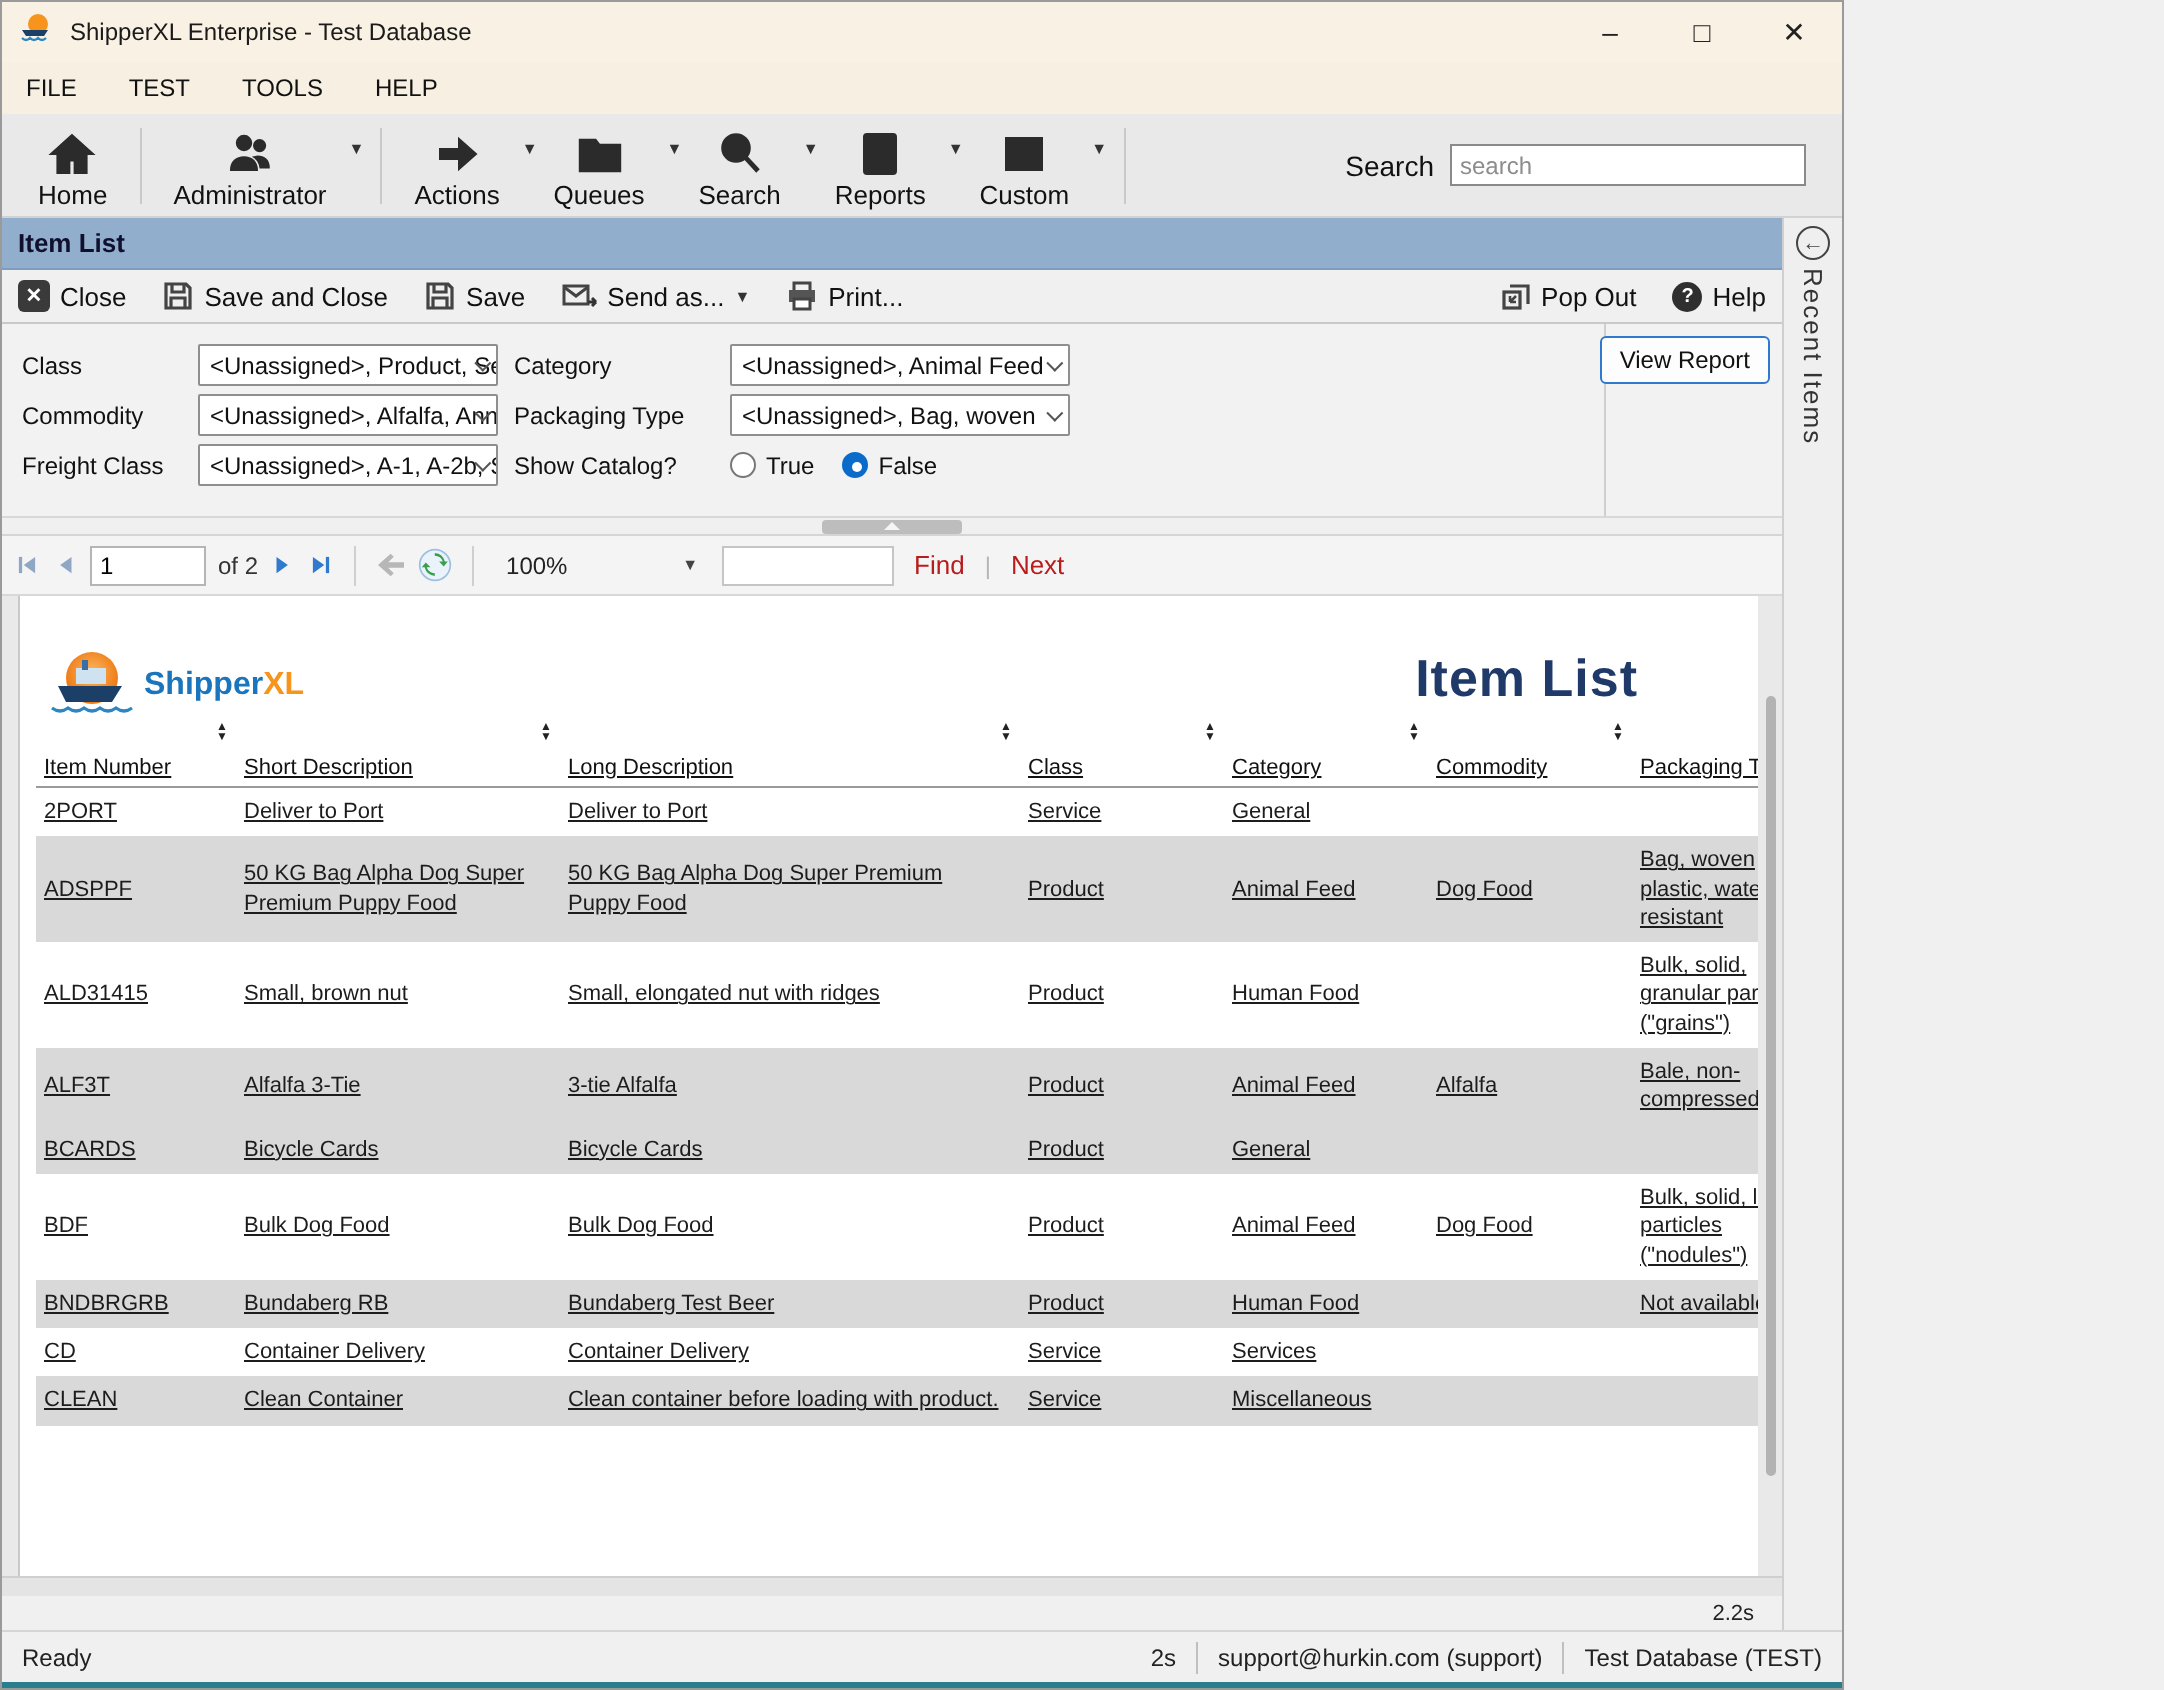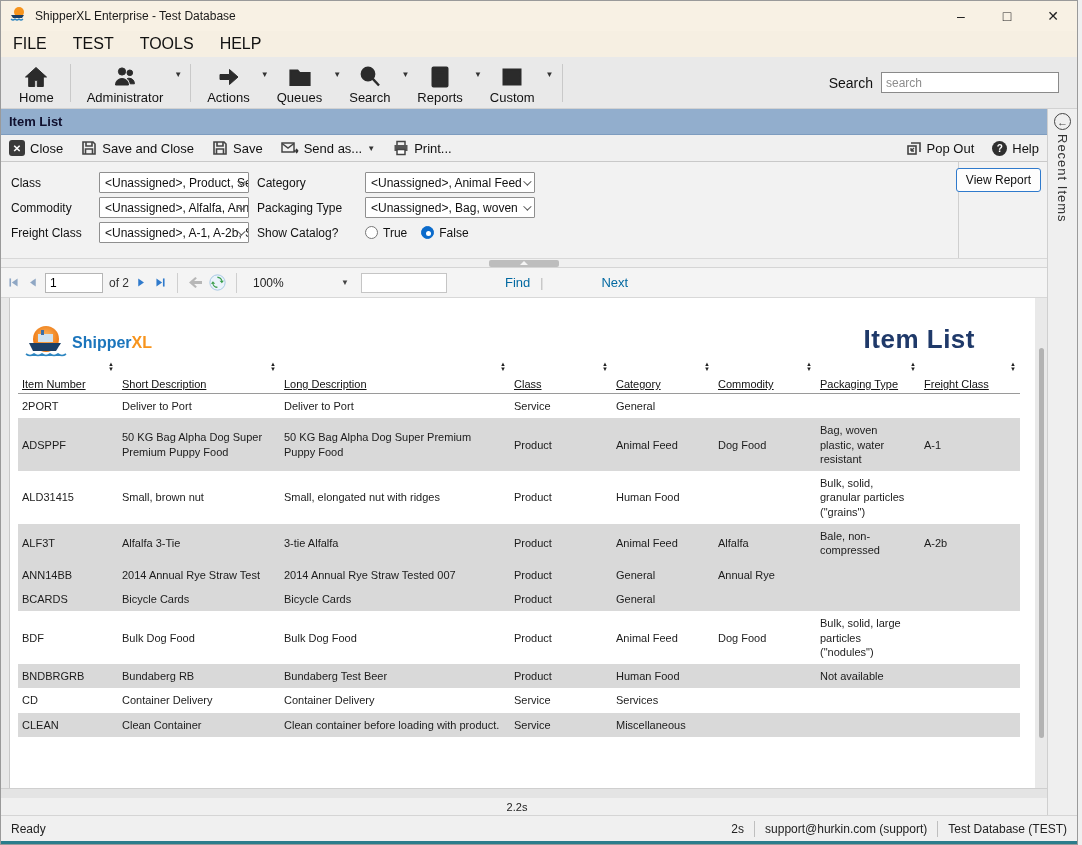--- a/index.html
+++ b/index.html
@@ -1,27 +1,27 @@
 <!DOCTYPE html>
 <html><head>
 <meta charset="utf-8">
 <style>
   * { margin:0; padding:0; box-sizing:border-box; }
   html,body { width:1082px; height:845px; overflow:hidden; font-family:"Liberation Sans", sans-serif; background:#f0f0f0; }
-  .app { width:1078px; height:845px; display:flex; flex-direction:column; border:1px solid #9a9a9a; }
+  .app { width:922px; height:845px; display:flex; flex-direction:column; border:1px solid #9a9a9a; }
 
   
   .titlebar { height:30px; background:#f8f1e4; display:flex; align-items:center; padding:0 4px 0 8px; flex:0 0 auto; }
   .titlebar .apptitle { font-size:12px; color:#1a1a1a; margin-left:8px; flex:1; }
   .winbtns { display:flex; align-items:center; gap:6px; }
   .winbtn { width:40px; height:26px; display:flex; align-items:center; justify-content:center; font-size:14px; color:#222; cursor:default; }
 
   
   .menubar { height:26px; background:#f6efe2; display:flex; align-items:center; padding-left:12px; gap:26px; flex:0 0 auto; }
-  .menuitem { font-size:16px; color:#111; }
+  .menuitem { font-size:12px; color:#111; }
 
   
   .maintoolbar { height:52px; background:#e9e9e9; border-bottom:1px solid #d2d2d2; display:flex; align-items:center; padding:0 10px; flex:0 0 auto; }
   .tbtn { display:flex; flex-direction:column; align-items:center; justify-content:center; padding:2px 8px; position:relative; }
   .tbtn .icon { height:28px; display:flex; align-items:flex-end; justify-content:center; }
   .tbtn .lbl { font-size:13px; color:#111; margin-top:1px; white-space:nowrap; }
   .tbtn svg { fill:#2b2b2b; stroke:#2b2b2b; }
   .caret { font-size:8px; color:#333; margin-left:3px; align-self:center; transform:translateY(-8px); }
   .tsep { width:1px; height:38px; background:#c9c9c9; margin:0 8px; }
   .tsearch { margin-left:auto; display:flex; align-items:center; gap:8px; padding-right:8px; }
@@ -71,47 +71,47 @@
   .splithandle::after { content:""; width:0; height:0; border-left:4px solid transparent; border-right:4px solid transparent; border-bottom:4px solid #f5f5f5; }
 
   
   .rpttoolbar { height:30px; background:#f4f4f4; border-bottom:1px solid #d8d8d8; display:flex; align-items:center; padding:0 6px; gap:6px; flex:0 0 auto; font-size:12px; color:#333; }
   .navsvg { display:block; }
   .pageinput { width:58px; height:20px; border:1px solid #b5b5b5; background:#fff; font-size:12px; padding:0 4px; font-family:"Liberation Sans",sans-serif; }
   .rsep { width:1px; height:20px; background:#cfcfcf; margin:0 4px; }
   .zoomcombo { width:108px; height:21px; display:flex; align-items:center; justify-content:space-between; padding:0 6px; font-size:12px; color:#222; }
   .zoomcombo .zcaret { font-size:8px; color:#444; }
   .findinput { width:86px; height:20px; border:1px solid #c5c5c5; background:#fff; font-size:12px; padding:0 4px; font-family:"Liberation Sans",sans-serif; }
-  .findlink { color:#0369a1; font-size:13px; padding:0 4px;margin-left:48px; }
+  .findlink { color:#b91c1c; font-size:13px; padding:0 4px; }
   .findbar { color:#b5b5b5; }
 
   
   .reportarea { flex:1; background:#e9e9e9; position:relative; min-height:0; overflow:hidden; }
   .reportpage { position:absolute; left:8px; top:0; right:12px; bottom:0; background:#fff; border-left:1px solid #c9c9c9; padding:10px 0 0 0; overflow:hidden; }
   .vscroll { position:absolute; right:2px; top:40px; width:7px; height:430px; background:#e9e9e9; }
   .vscroll .thumb { position:absolute; top:10px; left:1px; width:5px; height:390px; background:#b3b3b3; border-radius:3px; }
 
   .rpthead { display:flex; align-items:flex-start; justify-content:space-between; padding:4px 60px 0 12px;margin-top:12px; }
   .logo { display:flex; align-items:center; gap:4px; }
   .brandtext { font-size:16px; font-weight:bold; color:#1b75bc; }
   .brandtext .xl { color:#f7941d; }
   .rpttitle { font-size:26px; font-weight:bold; color:#1f3969; letter-spacing:0.5px; }
 
   
-  .rpttable { border-collapse:collapse; table-layout:fixed; width:1002px; margin:14px 0 0 8px; font-size:11px; color:#1c1c1c; }
+  .rpttable { border-collapse:collapse; table-layout:fixed; width:1002px; margin:14px 0 0 8px; font-size:11px; color:#1c1c1c;text-decoration:underline; }
   .rpttable th { text-align:left; vertical-align:bottom; font-weight:normal; padding:2px 6px 3px 4px; position:relative; border-bottom:1px solid #9a9a9a; }
   .rpttable th .hlink { text-decoration:underline; color:#111; }
   .rpttable th .sort { position:absolute; top:-14px; right:4px; display:flex; flex-direction:column; line-height:5px; font-size:6px; color:#222; }
   .rpttable td { padding:5px 6px 5px 4px; vertical-align:middle; line-height:1.3; word-wrap:break-word; }
   .rpttable tr.alt td { background:#d9d9d9; }
   .col0{width:100px}.col1{width:162px}.col2{width:230px}.col3{width:102px}.col4{width:102px}.col5{width:102px}.col6{width:104px}.col7{width:100px}
 
   
   .hscrollrow { height:10px; background:#e4e4e4; border-top:1px solid #cfcfcf; flex:0 0 auto; }
-  .timingrow { height:17px; background:#f0f0f0; display:flex; justify-content:center; align-items:center; padding-right:14px; font-size:11px; color:#222; flex:0 0 auto; }
+  .timingrow { height:17px; background:#f0f0f0; display:flex; justify-content:flex-end; align-items:center; padding-right:14px; font-size:11px; color:#222; flex:0 0 auto; }
 
   
   .statusbar { height:29px; background:#f0f0f0; border-top:1px solid #d5d5d5; border-bottom:3px solid #2a7d8c; display:flex; align-items:center; padding:0 10px; font-size:12px; color:#222; flex:0 0 auto; }
   .statusright { margin-left:auto; display:flex; align-items:center; gap:10px; }
   .ssep { width:1px; height:16px; background:#bfbfbf; }
 </style>
 </head>
 <body>
 
 <div class="app">
@@ -500,30 +500,20 @@
                   <td>ALF3T</td>
                   <td>Alfalfa 3-Tie</td>
                   <td>3-tie Alfalfa</td>
                   <td>Product</td>
                   <td>Animal Feed</td>
                   <td>Alfalfa</td>
                   <td>Bale, non-compressed</td>
                   <td>A-2b</td>
                 </tr>
                 <tr class="alt">
-                  <td>ANN14BB</td>
-                  <td>2014 Annual Rye Straw Test</td>
-                  <td>2014 Annual Rye Straw Tested 007</td>
-                  <td>Product</td>
-                  <td>General</td>
-                  <td>Annual Rye</td>
-                  <td></td>
-                  <td></td>
-                </tr>
-                <tr class="alt">
                   <td>BCARDS</td>
                   <td>Bicycle Cards</td>
                   <td>Bicycle Cards</td>
                   <td>Product</td>
                   <td>General</td>
                   <td></td>
                   <td></td>
                   <td></td>
                 </tr>
                 <tr>

